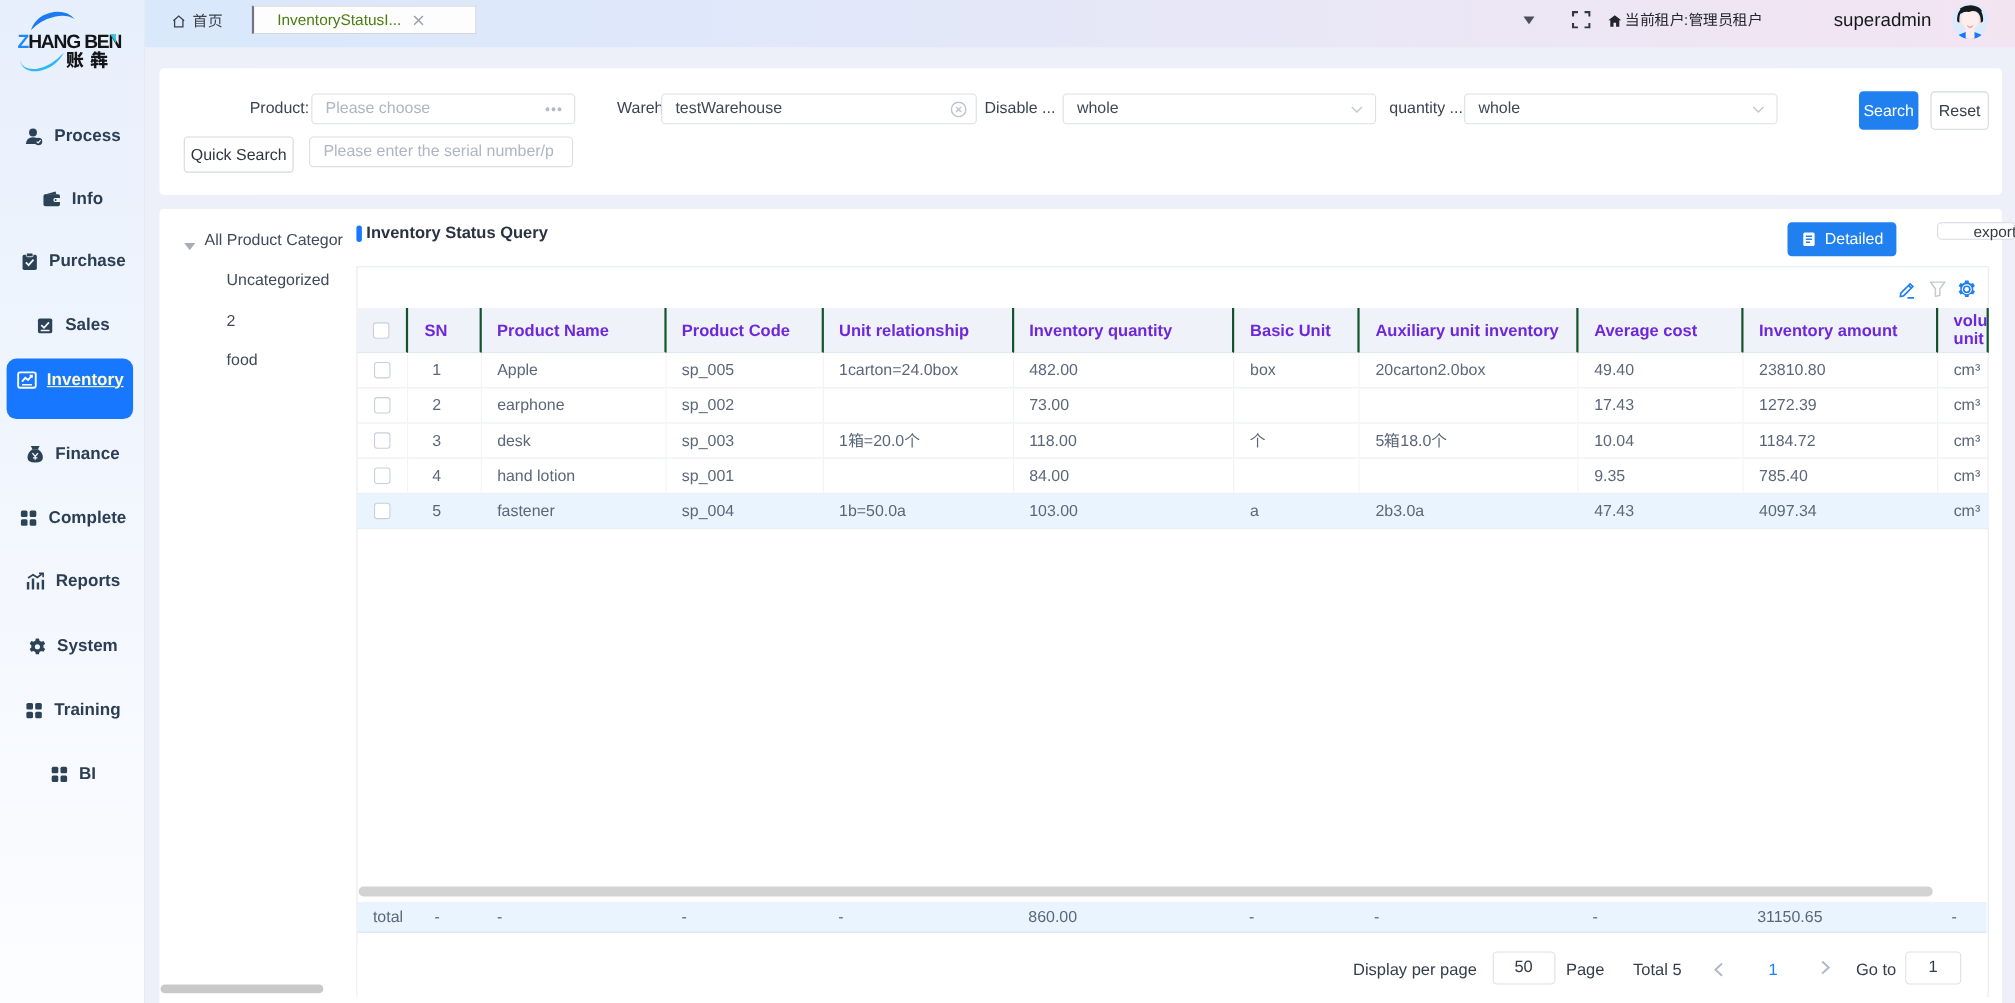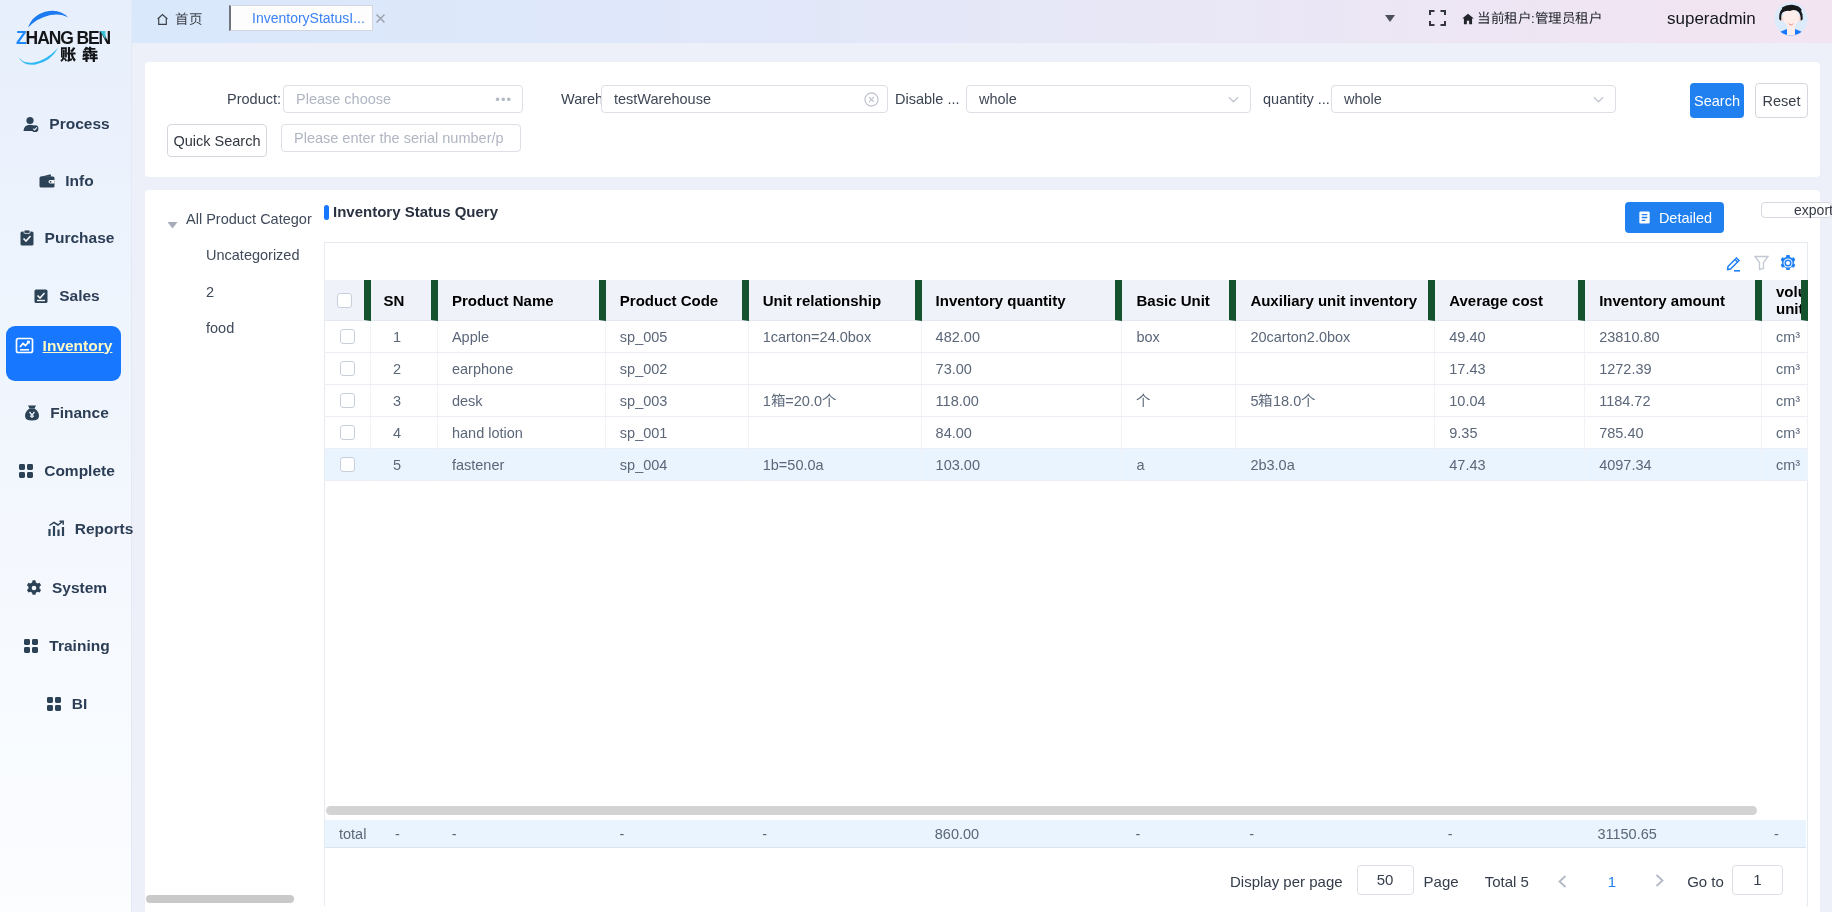--- a/index.html
+++ b/index.html
@@ -4,21 +4,21 @@
 <style>
 * { margin:0; padding:0; box-sizing:border-box; }
 html,body { width:1832px; height:912px; overflow:hidden; font-family:"Liberation Sans",sans-serif; }
 body { position:relative; background:#edf0f9; }
 .abs { position:absolute; }
 
 
 #topbar { left:132px; top:0; width:1700px; height:43px;
   background:linear-gradient(90deg,#d9e8fb 0%,#dfe8fa 30%,#e9e7f6 62%,#f3e4f1 100%); }
 #home { left:24px; top:7px; height:24px; display:flex; align-items:center; gap:6px; color:#3c4148; font-size:13.5px; }
-#tab { left:97px; top:5px; width:144px; height:26px; background:#fdfdfe; border:1px solid #d3d6dc; border-left:2px solid #70757d; color:#3b82f6; font-size:14px; display:flex; align-items:center; }
+#tab { left:97px; top:5px; width:204px; height:26px; background:#fdfdfe; border:1px solid #d3d6dc; border-left:2px solid #70757d; color:#4d7c0f; font-size:14px; display:flex; align-items:center; }
 #tab .x { margin-left:10px; display:flex; align-items:center; }
 #caret { left:1253px; top:15px; width:0; height:0; border-left:5px solid transparent; border-right:5px solid transparent; border-top:7px solid #4b5058; }
 #tenant { left:1329px; top:11px; display:flex; align-items:center; font-size:13.5px; color:#22262c; }
 #superadmin { left:1535px; top:9px; font-size:17px; color:#14181d; }
 #avatar { left:1642px; top:2px; }
 
 
 #sidebar { left:0; top:0; width:132px; height:912px;
   background:linear-gradient(180deg,#e7effc 0%,#eef4fd 30%,#f6f9fe 70%,#fbfdff 100%);
   border-right:1px solid #e4e9f3; }
@@ -44,21 +44,21 @@
 
 #title-bar { left:179px; top:15px; width:5px; height:15px; background:#1778ff; border-radius:2.5px; }
 #title { left:188px; top:13px; font-size:15px; font-weight:bold; color:#2a3140; }
 #detail-btn { left:1480px; top:12px; width:99px; height:31px; background:#2080f0; color:#fff; font-size:14.5px; gap:7px; }
 #export-btn { left:1616px; top:12px; width:71px; height:16px; background:#fff; border:1px solid #d6d9df; color:#343b44; font-size:14px; gap:6px;padding-left:28px; }
 
 
 #tablebox { left:179px; top:52px; width:1484px; height:664px; border:1px solid #e6eaf1; background:#fff; }
 #toolbar { position:absolute; left:0; top:0; width:100%; height:38px; }
 #thead { position:absolute; left:0; top:37px; width:1483px; height:41px; background:#eff2f8; display:flex; }
-#thead .hc { border-right:7px solid #14532d; border-bottom:1px solid #e3e8f0; font-weight:bold; font-size:15px; color:#000000; display:flex; align-items:center; padding:0 0 0 14px; line-height:17px; }
+#thead .hc { border-right:2px solid #14532d; border-bottom:1px solid #e3e8f0; font-weight:bold; font-size:15px; color:#6d28d9; display:flex; align-items:center; padding:0 0 0 14px; line-height:17px; }
 .trow { position:absolute; left:0; width:1483px; height:32px; display:flex; }
 .trow .tc { border-right:1px solid #f0f3f7; border-bottom:1px solid #ebeef5; font-size:14.5px; color:#5b6779; display:flex; align-items:center; padding:0 0 0 14px; overflow:hidden; white-space:nowrap; }
 .hl { background:#e9f4fe; }
 #hscroll { position:absolute; left:1px; top:563px; width:1431px; height:9px; background:#d3d3d3; border-radius:5px; }
 #totalrow { position:absolute; left:0; top:577px; width:1481px; height:28px; background:#e9f4fe; border-bottom:1px solid #dde3ea; display:flex; }
 #totalrow .tc { font-size:14.5px; color:#5b6779; display:flex; align-items:center; padding:0 0 0 14px; }
 #pager { position:absolute; left:0; top:613px; width:1481px; height:51px; background:#fff; display:flex; align-items:center; font-size:15px; color:#343d4b; }
 .pbox { border:1px solid #dcdfe6; border-radius:4px; height:30px; display:flex; align-items:center; justify-content:center; background:#fff; position:relative; top:-2px; }
 .cell-cb { display:flex; align-items:center; justify-content:center; padding:0 !important; }
 .cb { width:15px; height:15px; border:1px solid #c8cfdb; border-radius:3px; background:#fff; }
@@ -199,21 +199,21 @@
     </div>
   <div class="mitem" style="top:442px;" id="mi-complete">
       <svg width="18" height="18" viewBox="0 0 18 18">
         <rect x="2" y="2" width="6" height="6" rx="1.4" fill="#2c4257"></rect>
         <rect x="10" y="2" width="6" height="6" rx="1.4" fill="#2c4257"></rect>
         <rect x="2" y="10" width="6" height="6" rx="1.4" fill="#2c4257"></rect>
         <rect x="10" y="10" width="6" height="6" rx="1.4" fill="#2c4257"></rect>
       </svg>
       <span>Complete</span>
     </div>
-  <div class="mitem" style="top:500px;margin-left:24px;" id="mi-reports">
+  <div class="mitem" style="top:500px;" id="mi-reports">
       <svg width="19" height="18" viewBox="0 0 19 18">
         <path d="M2.5 16 V9 M7 16 V6 M11.5 16 V9.5 M16 16 V7" stroke="#2c4257" stroke-width="2.2" fill="none"></path>
         <path d="M2.5 5.5 L7 2.5 L11 5 L15.5 1.5" stroke="#2c4257" stroke-width="1.5" fill="none"></path>
         <path d="M12.5 1.2 H16.2 V4.8" stroke="#2c4257" stroke-width="1.5" fill="none"></path>
       </svg>
       <span>Reports</span>
     </div>
   <div class="mitem" style="top:559px;" id="mi-system">
       <svg width="18" height="18" viewBox="0 0 20 20">
         <path d="M8.4 1.5 h3.2 l0.5 2.3 a6.5 6.5 0 0 1 1.9 1.1 l2.2-0.8 1.6 2.8 -1.7 1.6 a6.8 6.8 0 0 1 0 2.1 l1.7 1.6 -1.6 2.8 -2.2-0.8 a6.5 6.5 0 0 1 -1.9 1.1 l-0.5 2.3 h-3.2 l-0.5-2.3 a6.5 6.5 0 0 1 -1.9-1.1 l-2.2 0.8 -1.6-2.8 1.7-1.6 a6.8 6.8 0 0 1 0-2.1 L2.2 6.9 3.8 4.1 6 4.9 a6.5 6.5 0 0 1 1.9-1.1 Z" fill="#2c4257"></path>

